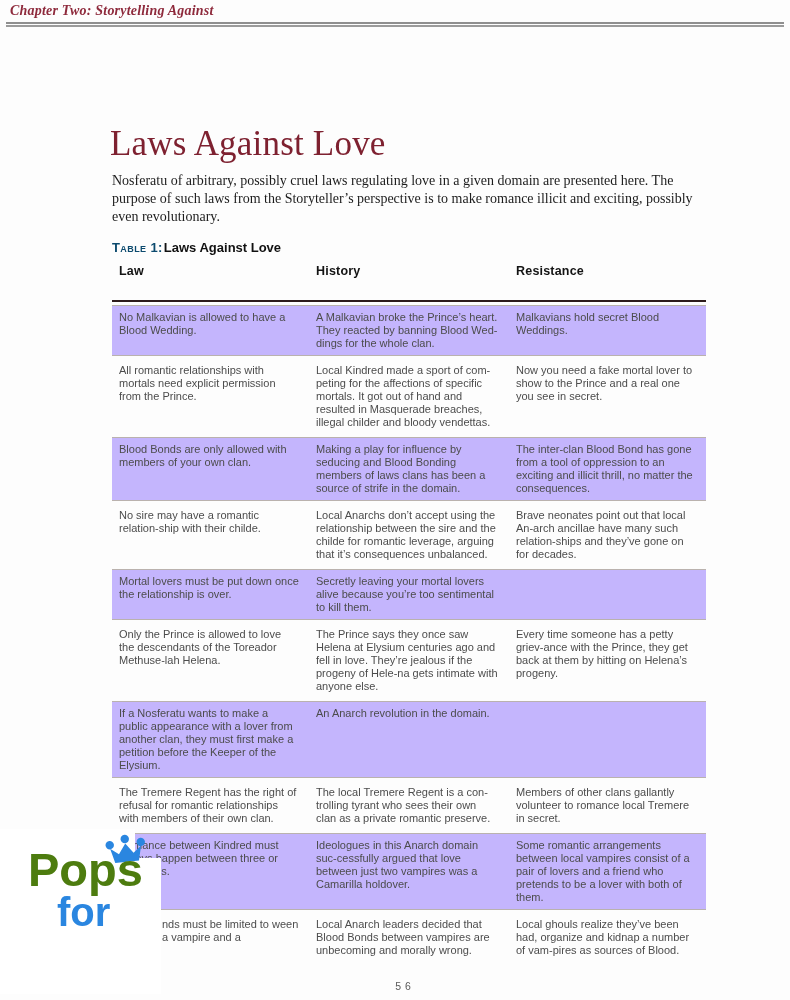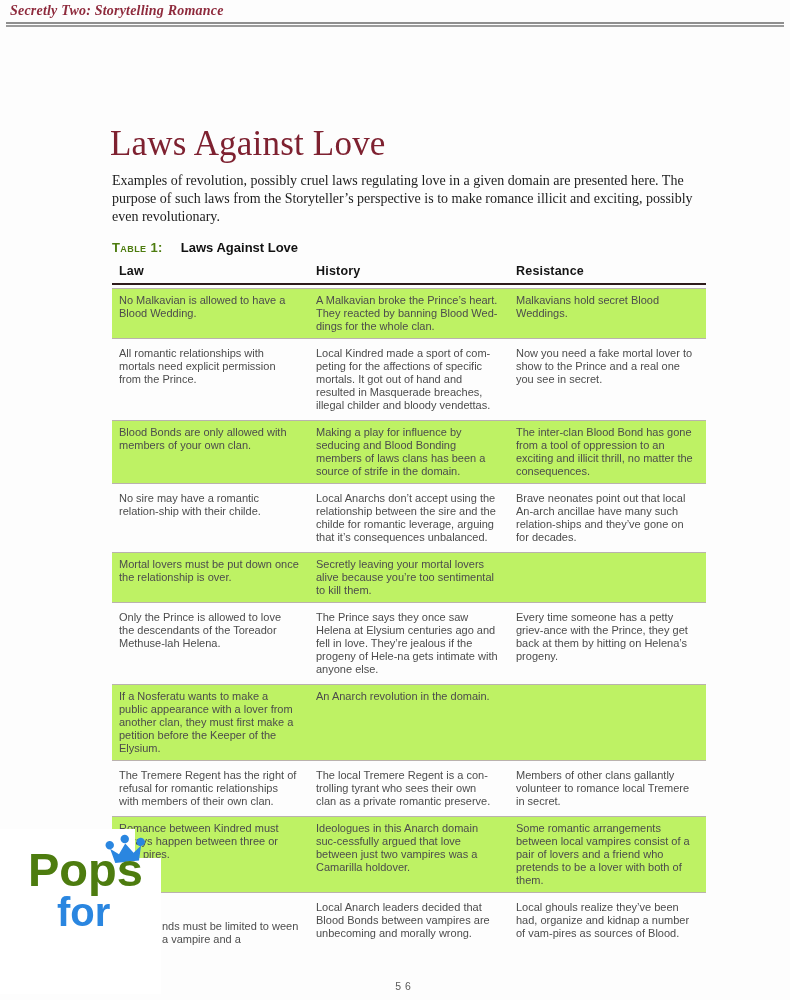--- a/index.html
+++ b/index.html
@@ -29,49 +29,49 @@
   .intro {
     position:absolute; left:112px; top:172px; width:582px;
     font-size:14px; line-height:18px; color:#1c1c1c;
   }
   .table-caption {
     position:absolute; left:112px; top:240px;
     font-family:"Liberation Sans", sans-serif;
     font-size:13px; font-weight:bold; color:#111;
   }
   .table-caption .cap-label {
-    color:#4d7c0f; font-variant:small-caps; letter-spacing:.4px; margin-right:18px;
+    color:#0c4a6e; font-variant:small-caps; letter-spacing:.4px; margin-right:1px;
   }
   
   .law-table {
     position:absolute; left:112px; top:264px; width:594px;
     font-family:"Liberation Sans", sans-serif;
   }
   .t-headrow {
     display:grid; grid-template-columns:197px 200px 197px;
-    padding-bottom:5px; border-bottom:2px solid #2d1b1b;
+    padding-bottom:22px; border-bottom:2px solid #2d1b1b;
   }
   .t-headrow .th {
     padding-left:7px; font-size:12.5px; font-weight:bold; color:#141414;
     letter-spacing:.2px;
   }
   .t-row {
     display:grid; grid-template-columns:197px 200px 197px;
     margin-top:3px;
   }
   .t-row.shaded {
-    background:#bef264;
+    background:#c4b5fd;
     border-top:1px solid #bab2ae; border-bottom:1px solid #bab2ae;
   }
   .t-row .td {
     padding:5px 10px 5px 7px;
     font-size:11px; line-height:13px; color:#4c4c4c;
   }
   .frag-line { display:block; padding-left:24px; }
-  .td.obscured { padding-left:50px;margin-top:19px; }
+  .td.obscured { padding-left:50px; }
   
   .wm-mask-a { position:absolute; left:0; top:829px; width:135px; height:165px; background:#ffffff; }
   .wm-mask-b { position:absolute; left:0; top:858px; width:161px; height:136px; background:#ffffff; }
   .watermark {
     position:absolute; left:0; top:828px; width:175px; height:166px;
     font-family:"Liberation Sans", sans-serif; font-weight:bold;
     pointer-events:none;
   }
   .wm-word1 { position:absolute; left:28px; top:14px;  font-size:47px; color:#4d7c0f; letter-spacing:0; }
   .wm-word2 { position:absolute; left:57px; top:62px;  font-size:40px; color:#2a86e0; }
@@ -82,25 +82,25 @@
     position:absolute; left:0; top:980px; width:810px;
     text-align:center; font-family:"Liberation Sans", sans-serif;
     font-size:10.5px; color:#5a5a5a; letter-spacing:4px;
   }
 </style>
 </head>
 <body>
 
 <div class="page">
 
-  <div class="chapter-head">Secretly Two: Storytelling Romance</div>
+  <div class="chapter-head">Chapter Two: Storytelling Against</div>
   <div class="double-rule"></div>
 
   <h1 class="article-title">Laws Against Love</h1>
-  <p class="intro">Examples of revolution, possibly cruel laws regulating love in a given domain are presented here. The purpose of such laws from the Storyteller’s perspective is to make romance illicit and exciting, possibly even revolutionary.</p>
+  <p class="intro">Nosferatu of arbitrary, possibly cruel laws regulating love in a given domain are presented here. The purpose of such laws from the Storyteller’s perspective is to make romance illicit and exciting, possibly even revolutionary.</p>
 
   <div class="table-caption">
     <span class="cap-label">Table 1:</span><span>Laws Against Love</span>
   </div>
 
   <div class="law-table">
     <div class="t-headrow">
       <div class="th">Law</div>
       <div class="th">History</div>
       <div class="th">Resistance</div>

